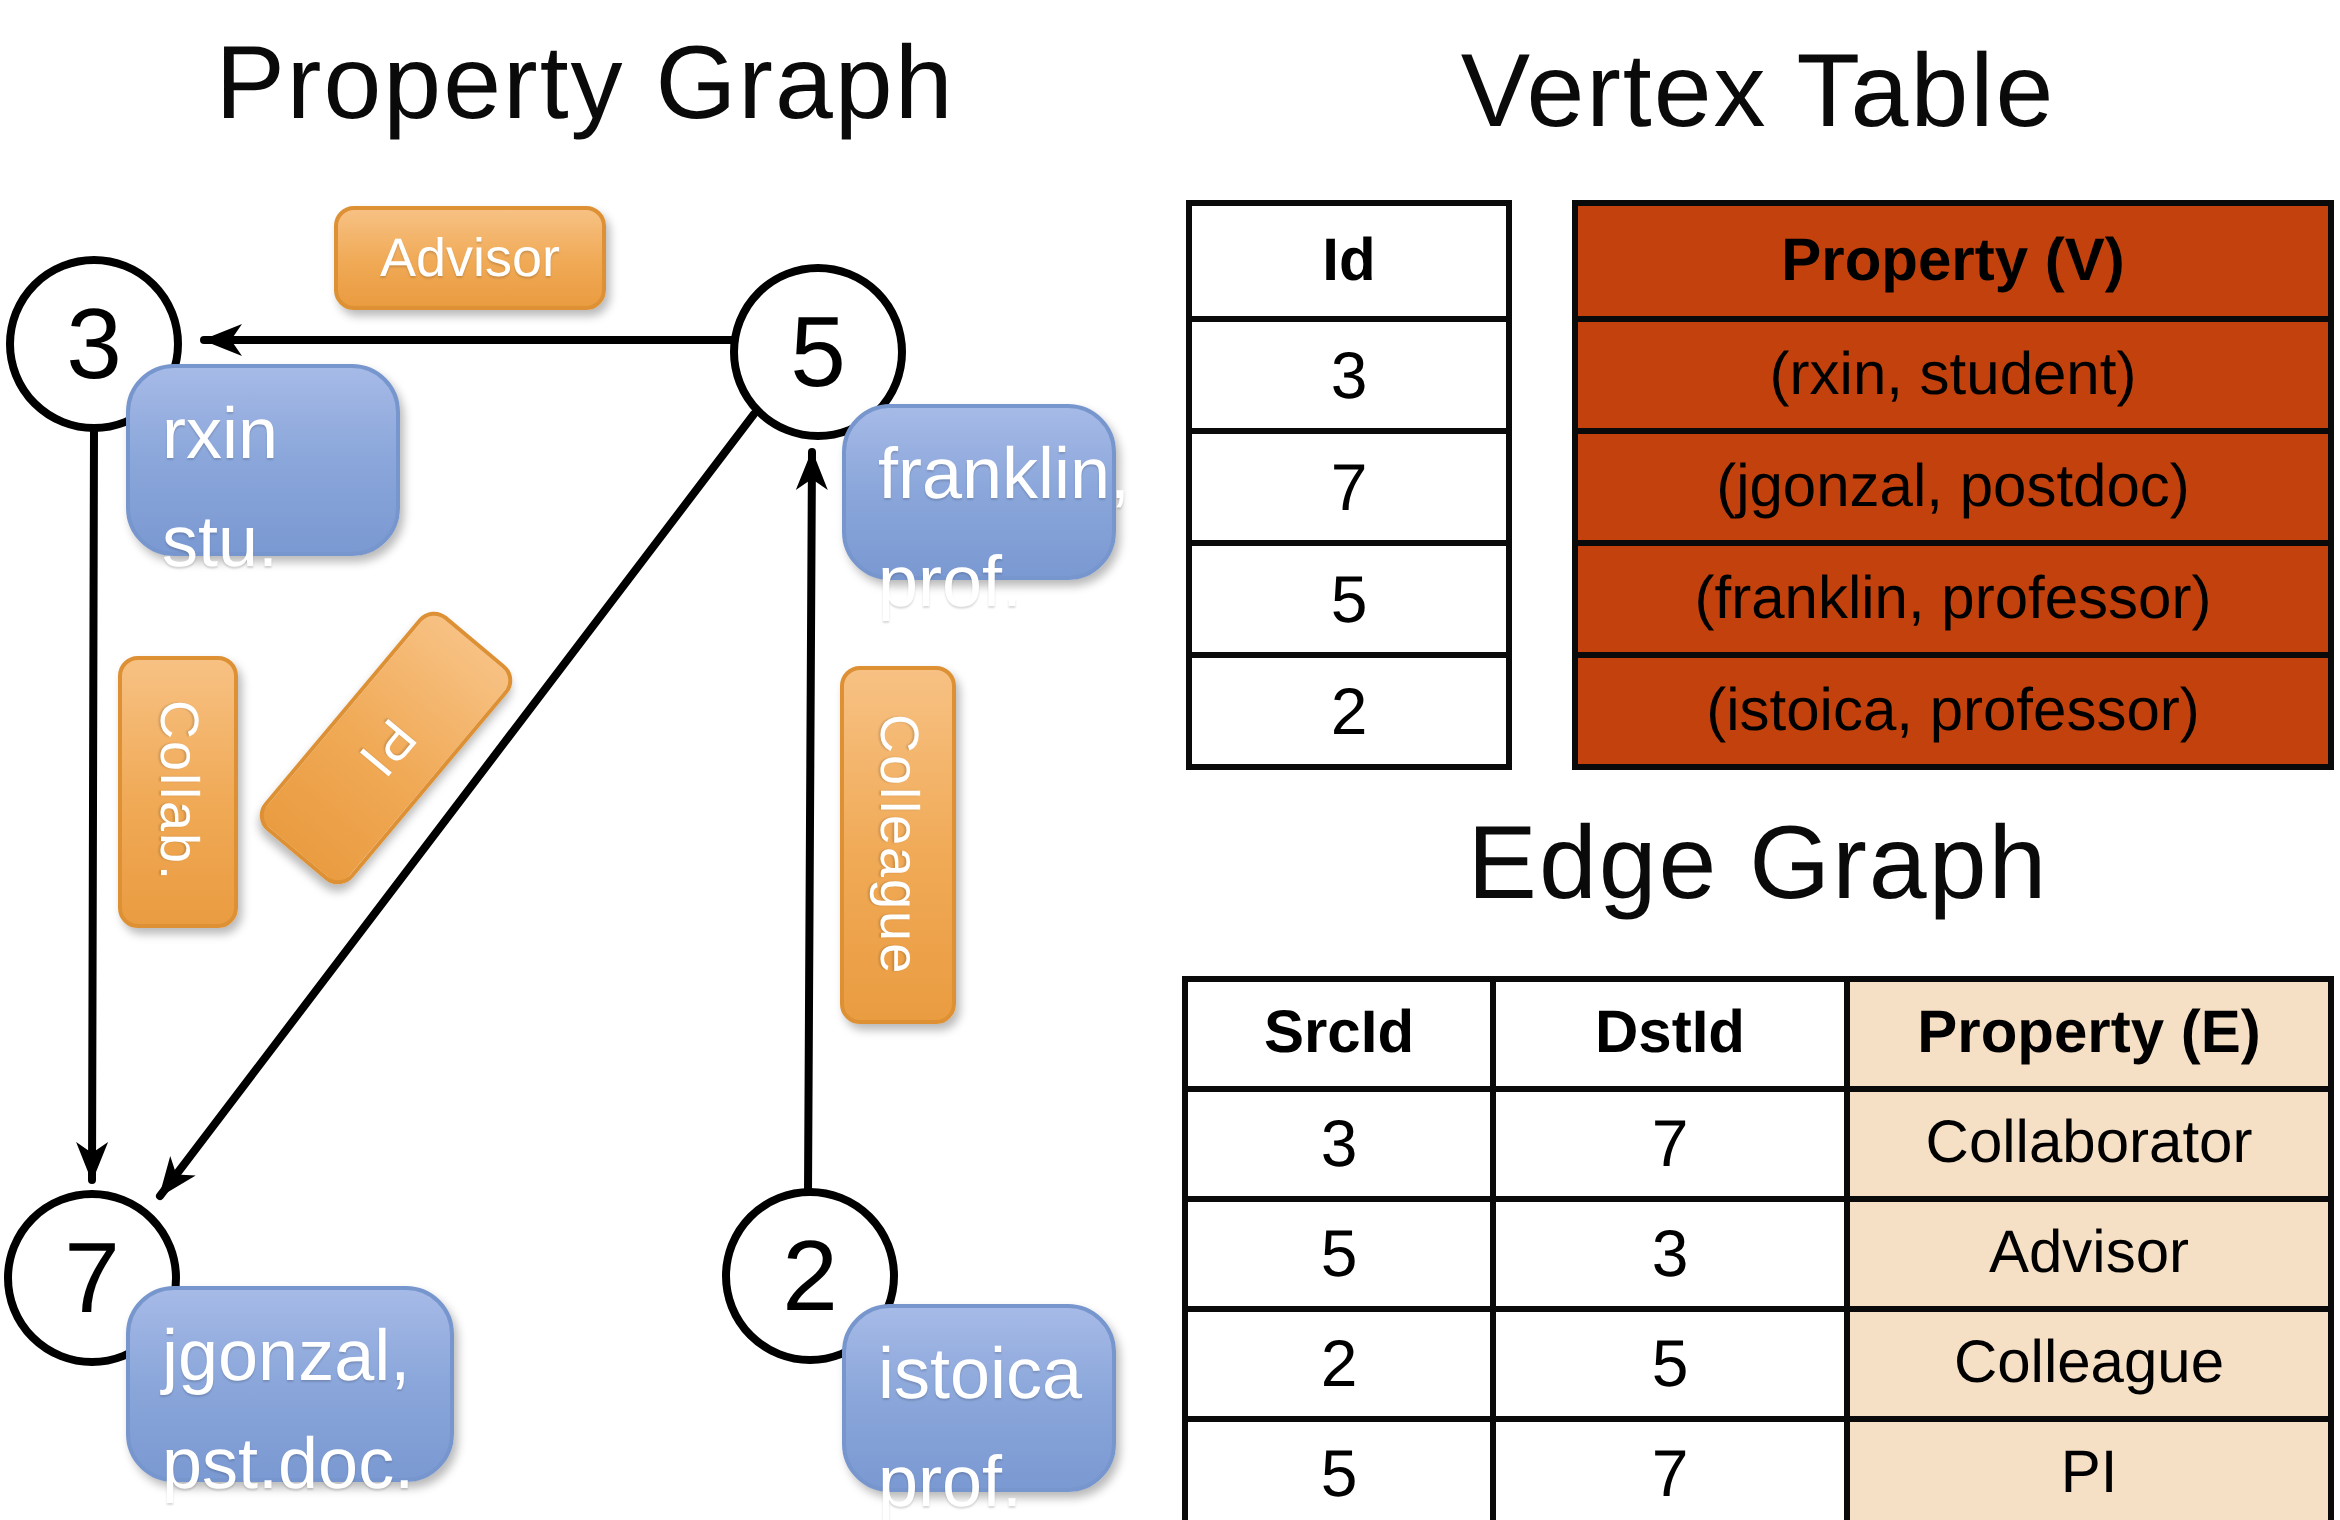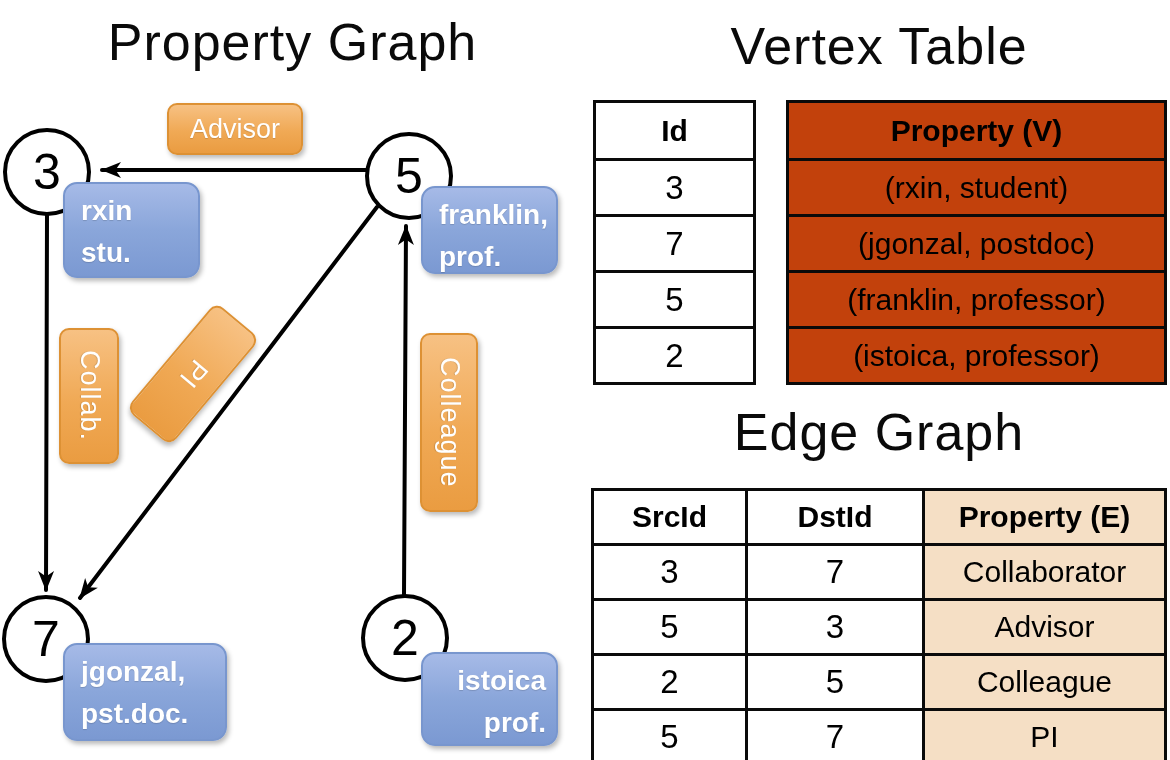--- a/index.html
+++ b/index.html
@@ -24,26 +24,25 @@
   .obox{
     position:absolute;z-index:4;border-radius:10px;color:#fff;
     background:linear-gradient(180deg,#f7c183 0%,#f0a955 55%,#ea9c41 100%);
     border:2px solid #dd9134;box-shadow:2px 3px 5px rgba(0,0,0,.28);
     display:flex;align-items:center;justify-content:center;
     font-size:27px;box-sizing:border-box;text-shadow:0 1px 1px rgba(0,0,0,.15);
   }
   .vert{writing-mode:vertical-rl;letter-spacing:1px;}
   
   .bbox{
-    position:absolute;z-index:4;border-radius:14px;color:#fff;
+    position:absolute;z-index:4;border-radius:24px;color:#fff;
     background:linear-gradient(180deg,#a6bae7 0%,#8aa6da 50%,#7b99d2 100%);
     border:2px solid #7896ce;box-shadow:2px 3px 5px rgba(0,0,0,.28);
-    font-size:28px;line-height:1.5;padding:6px 10px 6px 16px;box-sizing:border-box;
+    font-size:36px;line-height:1.5;padding:6px 10px 6px 16px;box-sizing:border-box;
     text-shadow:0 1px 1px rgba(0,0,0,.15);
-    font-weight:bold;
   }
   .bbox span{display:block;}
   
   table{position:absolute;border-collapse:collapse;table-layout:fixed;}
   td,th{
     border:3px solid #0a0a0a;text-align:center;vertical-align:middle;
     font-size:30px;font-weight:300;padding:0;overflow:hidden;
   }
   th{font-weight:bold;}
   .num{font-size:33px;}
@@ -92,29 +91,29 @@
     <span>PI</span>
   </div>
   <div class="obox vert" style="left:420px;top:333px;width:58px;height:179px;">
     <span>Colleague</span>
   </div>
 
   <div class="bbox" style="left:63px;top:182px;width:137px;height:96px;">
     <span>rxin</span>
     <span>stu.</span>
   </div>
-  <div class="bbox" style="left:421px;top:186px;width:137px;height:88px;">
+  <div class="bbox" style="left:421px;top:202px;width:137px;height:88px;">
     <span>franklin,</span>
     <span>prof.</span>
   </div>
   <div class="bbox" style="left:63px;top:643px;width:164px;height:98px;">
     <span>jgonzal,</span>
     <span>pst.doc.</span>
   </div>
-  <div class="bbox" style="left:421px;top:652px;width:137px;height:94px;text-align:right;">
+  <div class="bbox" style="left:421px;top:652px;width:137px;height:94px;">
     <span>istoica</span>
     <span>prof.</span>
   </div>
 
   <div class="big-title" style="left:591px;width:576px;top:16px;">Vertex Table</div>
 
   <table style="left:593px;top:100px;width:163px;padding-left:45px;">
     <tbody>
         <tr>
           <th style="height:55px;">Id</th>

